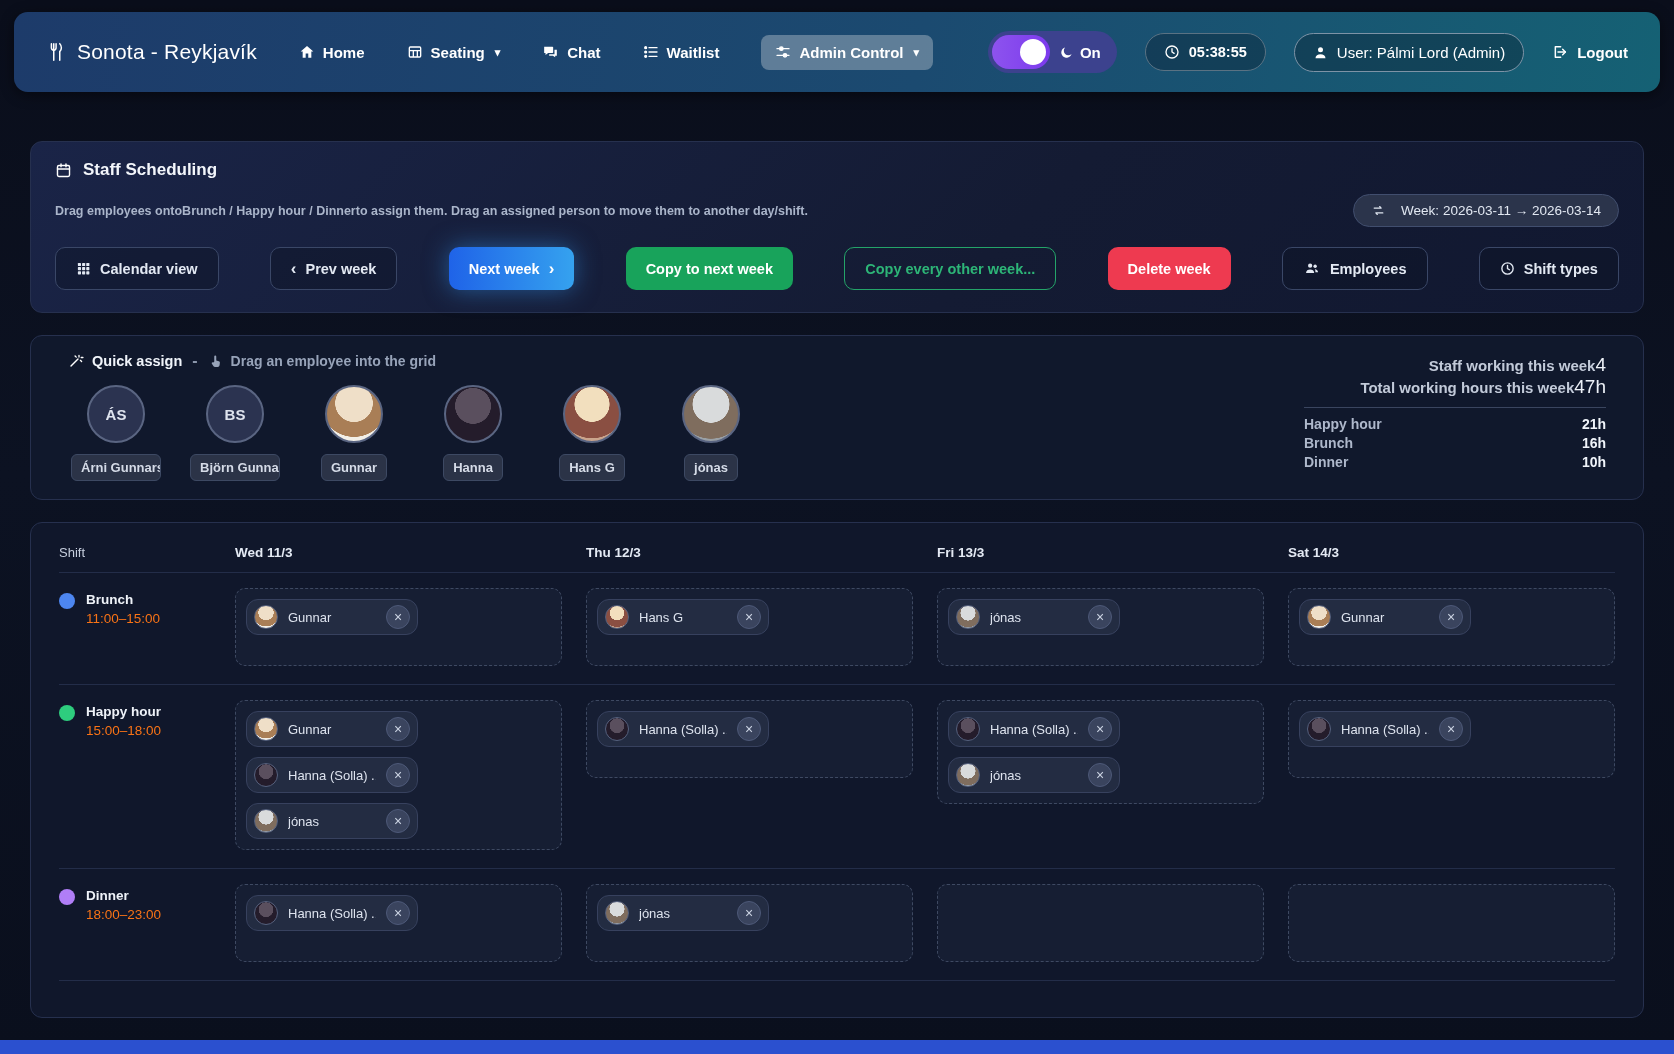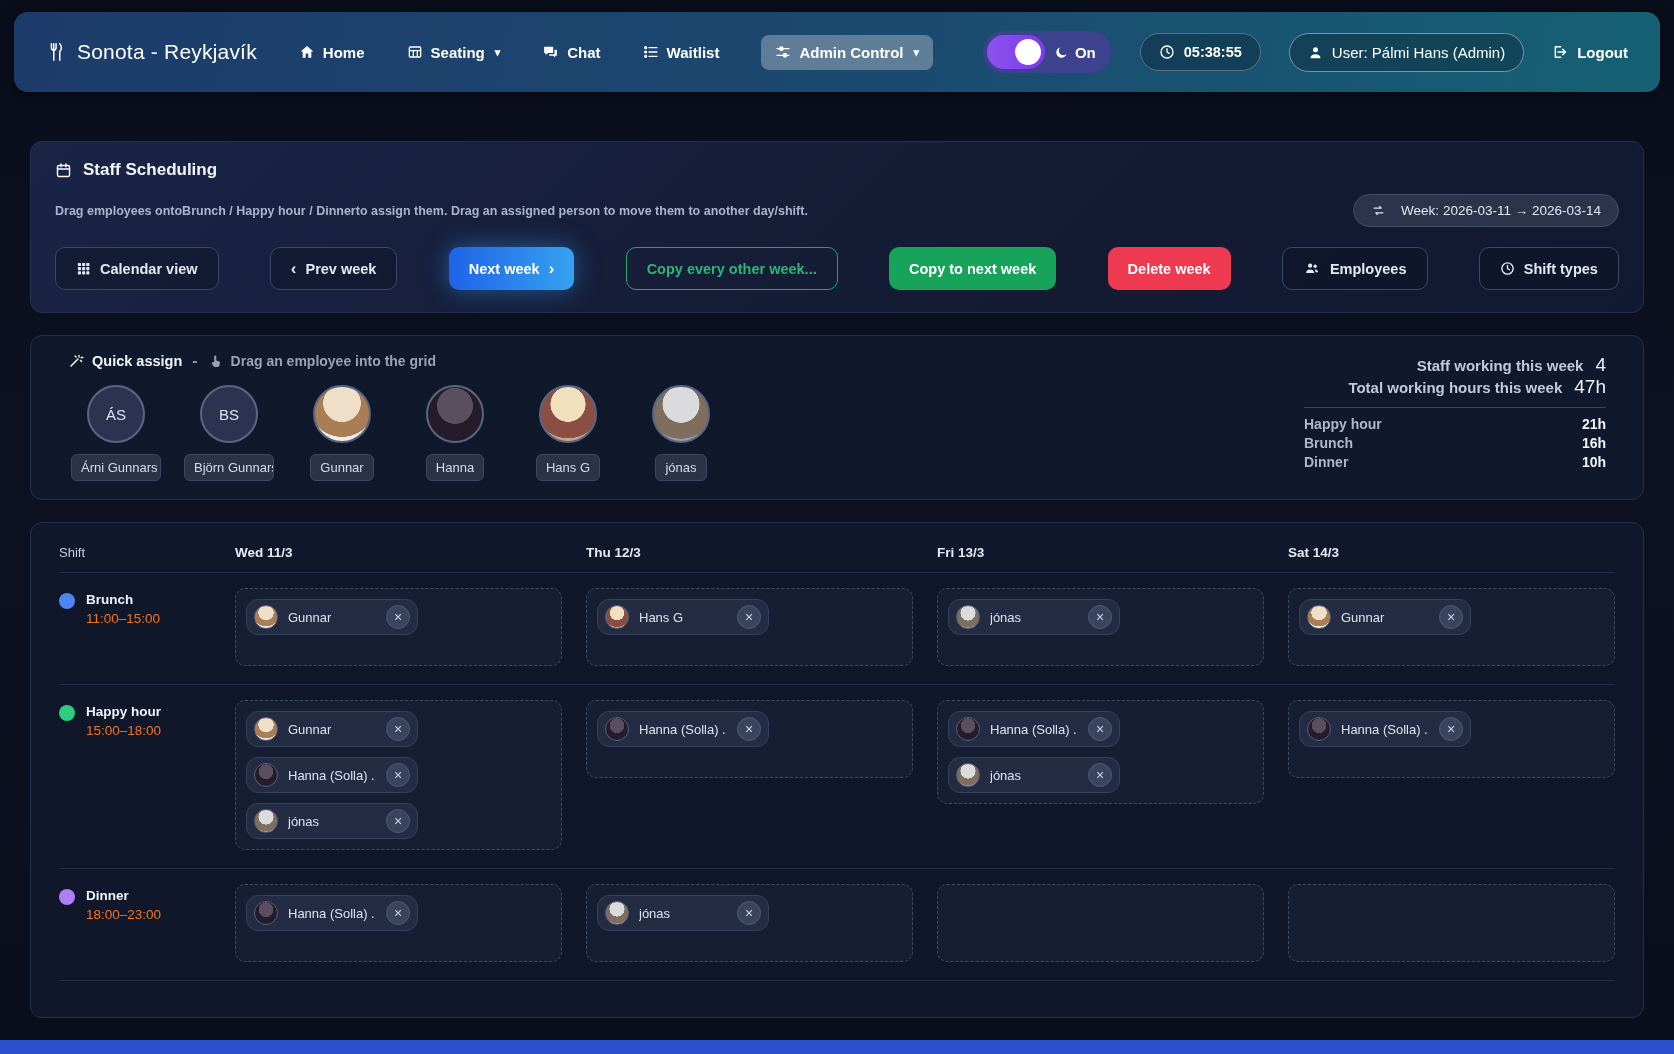--- a/index.html
+++ b/index.html
@@ -52,34 +52,34 @@
   .btn-outline-success { background:transparent; border:1.5px solid #24a469; color:#2db577; }
   .btn-danger { background:#ee3a50; border:none; color:#fff; }
 
   
   .qa-card { margin-top:22px; background:#10182c; padding:16px 37px 18px; display:flex; }
   .qa-left { flex:1; min-width:0; }
   .qa-title-row { display:flex; align-items:center; gap:10px; }
   .qa-title { font-weight:700; font-size:14.5px; color:#f0f4fa; display:flex; align-items:center; gap:8px; }
   .qa-sep { color:#8b96ab; font-weight:700; }
   .qa-hint { display:flex; align-items:center; gap:8px; font-weight:700; font-size:14px; color:#97a3b9; }
-  .emp-row { margin-top:15px; display:flex; gap:17px; }
+  .emp-row { margin-top:15px; display:flex; gap:23px;font-weight:bold; }
   .employee { width:96px; display:flex; flex-direction:column; align-items:center; cursor:grab; }
   .qa-avatar { width:58px; height:58px; border-radius:50%; border:2px solid #5a6582; flex:none; }
   .qa-initials { display:flex; align-items:center; justify-content:center; background:#2b3350; color:#dfe4ee; font-size:15px; }
   .emp-pill { margin-top:11px; background:#2b3347; border:1px solid #3d4963; border-radius:6px; padding:5px 9px;
     font-size:13px; color:#d5dbe7; max-width:90px; overflow:hidden; white-space:nowrap; text-align:center; }
 
   .ph-gunnar { background: radial-gradient(circle at 50% 30%, #efdfc8 0 40%, #a97e56 41% 72%, #f3efe7 73%); }
   .ph-hanna  { background: radial-gradient(circle at 50% 35%, #5a4f5e 0 40%, #241c2b 41%); }
   .ph-hans   { background: radial-gradient(circle at 50% 32%, #f2dfbe 0 38%, #8a4f42 39% 74%, #caa48c 75%); }
   .ph-jonas  { background: radial-gradient(circle at 50% 32%, #d9dbdc 0 40%, #7f6d5e 41% 75%, #9aa0a5 76%); }
 
   .qa-stats { width:302px; flex:none; padding-top:2px; }
-  .stat-line { display:flex; justify-content:flex-end; align-items:baseline; gap:12px; white-space:nowrap; }
+  .stat-line { display:flex; justify-content:flex-end; align-items:baseline; gap:0; white-space:nowrap; }
   .stat-label { font-weight:700; font-size:15px; color:#c2cad9; }
   .stat-value { font-size:19px; color:#eef2f8; }
   .hours-block { margin-top:9px; border-top:1px solid #3a455f; padding-top:7px; }
   .hours-row { display:flex; justify-content:space-between; align-items:baseline; line-height:1.35; }
   .hours-label { font-weight:700; font-size:14px; color:#aeb8cb; }
   .hours-value { font-weight:700; font-size:14px; color:#f0f4fa; }
 
   
   .grid-card { margin-top:22px; background:#10172b; padding:6px 28px 36px; }
   .grid-row { display:grid; grid-template-columns:152px 1fr 1fr 1fr 1fr; column-gap:24px; align-items:start;
@@ -196,21 +196,21 @@
       <span>05:38:55</span>
     </div>
 
     <div class="info-pill user-pill">
       <span>
         <svg width="15" height="15" viewBox="0 0 24 24" fill="#fff">
             <circle cx="12" cy="7.5" r="4"></circle>
             <path d="M4 21c0-4.2 3.6-6.3 8-6.3s8 2.1 8 6.3z"></path>
           </svg>
       </span>
-      <span>User: Pálmi Hans (Admin)</span>
+      <span>User: Pálmi Lord (Admin)</span>
     </div>
 
     <div class="logout">
       <span>
         <svg width="16" height="16" viewBox="0 0 24 24" fill="none" stroke="#fff" stroke-width="2.2" stroke-linecap="round" stroke-linejoin="round">
           <path d="M13 4H5v16h8"></path>
             <path d="M16 8l4 4-4 4"></path>
             <path d="M20 12H9"></path>
         </svg>
       </span>
@@ -265,26 +265,26 @@
       <button class="btn">
         <span class="chev">‹</span>
         <span>Prev week</span>
       </button>
 
       <button class="btn btn-primary">
         <span>Next week</span>
         <span class="chev">›</span>
       </button>
 
+      <button class="btn btn-success">
+        <span>Copy to next week</span>
+      </button>
+
       <button class="btn btn-outline-success">
         <span>Copy every other week...</span>
-      </button>
-
-      <button class="btn btn-success">
-        <span>Copy to next week</span>
       </button>
 
       <button class="btn btn-danger">
         <span>Delete week</span>
       </button>
 
       <button class="btn">
         <span>
           <svg width="18" height="15" viewBox="0 0 24 24" fill="#e3e9f3">
             <circle cx="9" cy="7.5" r="3.4"></circle>

